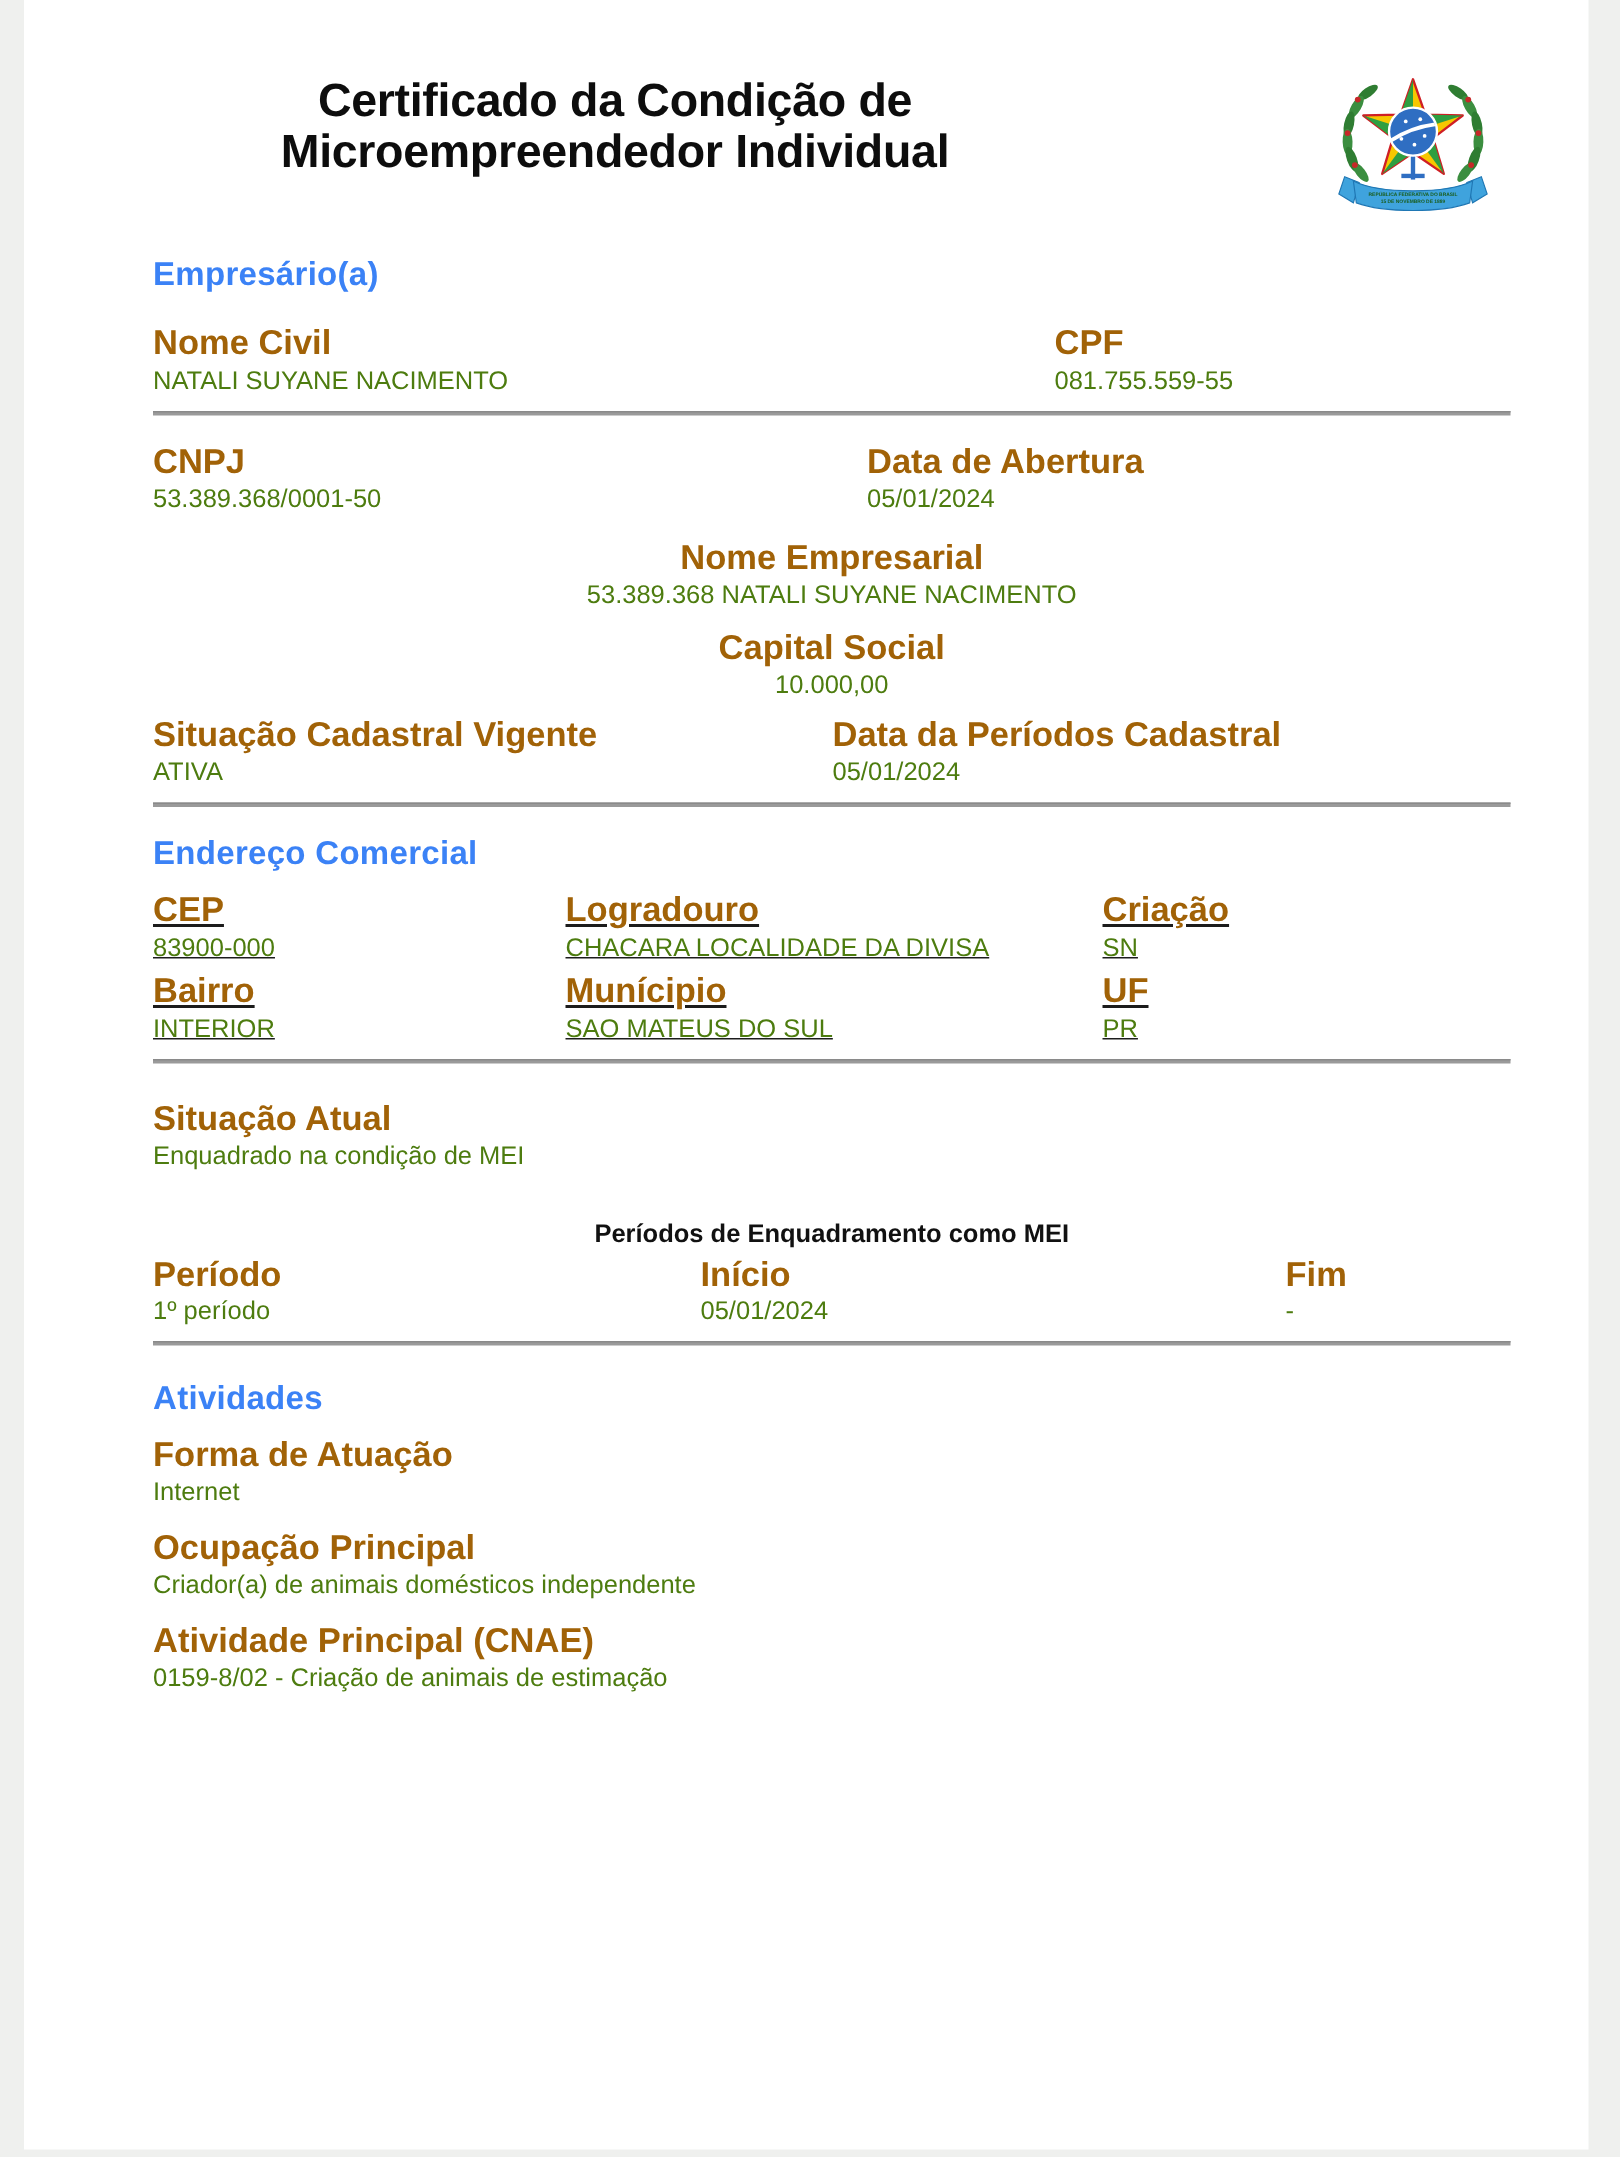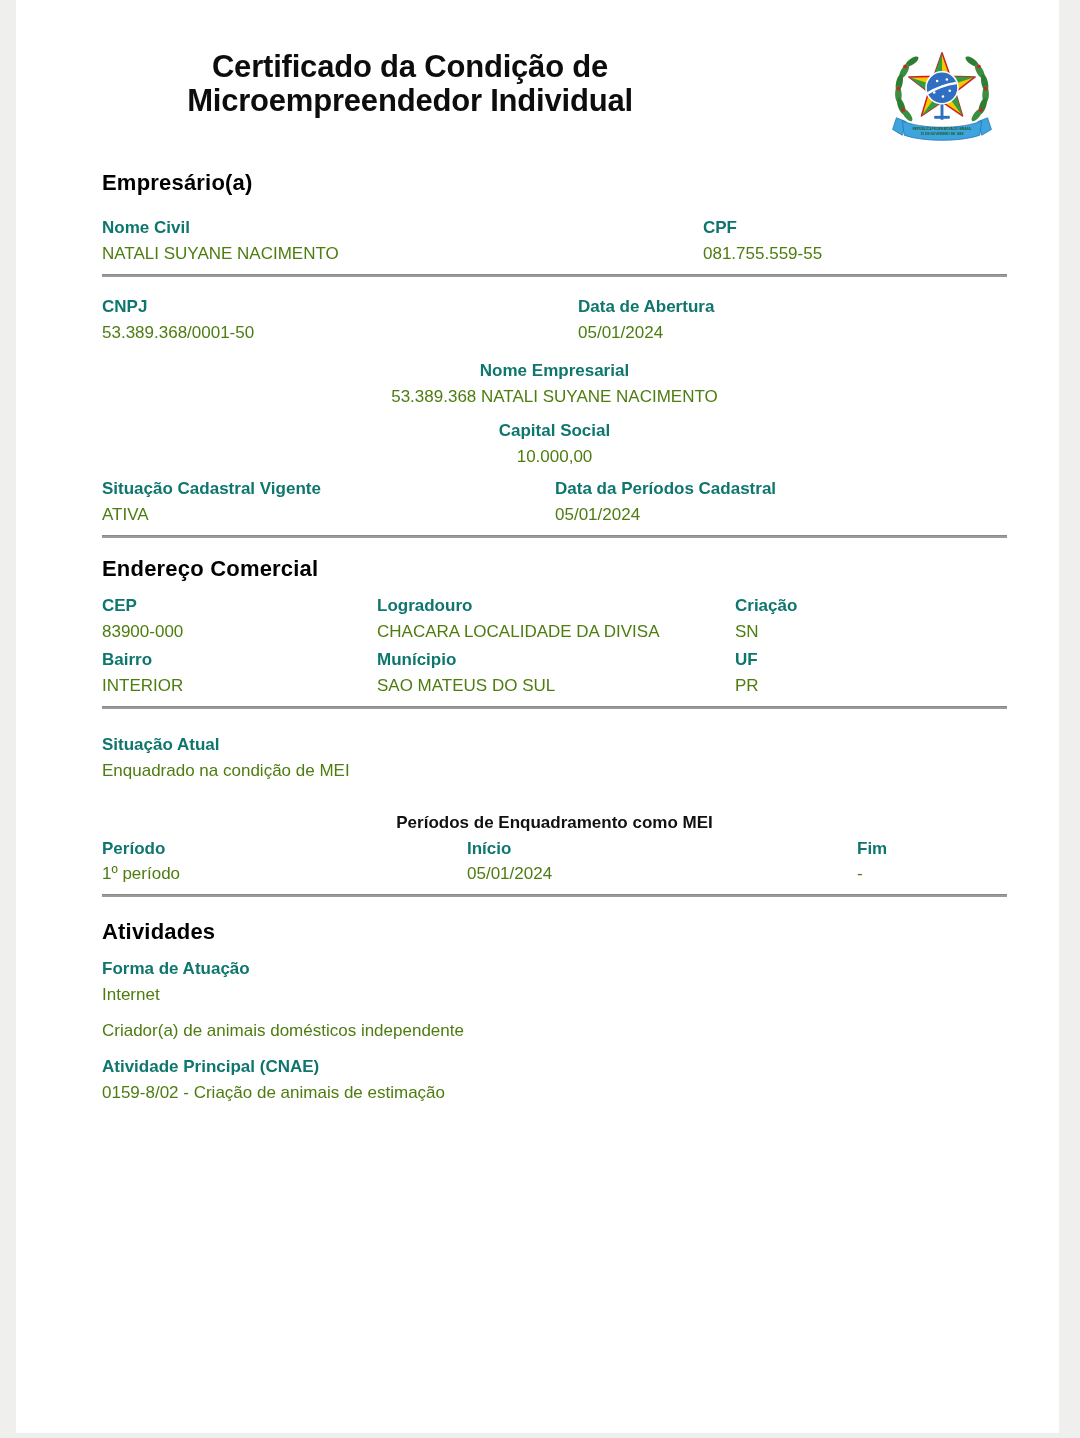--- a/index.html
+++ b/index.html
@@ -38,48 +38,49 @@
     position: absolute;
     top: 44px;
     right: 2px;
     width: 126px;
     height: 102px;
   }
   
   .section-header {
     font-size: 22px;
     font-weight: bold;
-    color: #000000;
+    color: #3b82f6;
     letter-spacing: 0.2px;
   }
   .sec-empresario { margin-top: 40px; }
   .sec-endereco   { margin-top: 18px; }
   .sec-atividades { margin-top: 22px; }
 
-  .field-label { font-size: 17px; font-weight: bold; color: #0f766e; line-height: 20px; }
+  .field-label { font-size: 23px; font-weight: bold; color: #a16207; line-height: 20px; }
   .field-value { font-size: 17px; color: #4d7c0f; line-height: 20px; margin-top: 6px; }
 
   .field-block { margin-top: 14px; text-align: center; }
 
   .row2 { display: grid; margin-top: 22px; }
   .row2.cols-nome { grid-template-columns: 601px 1fr; }
   .row2.cols-cnpj { grid-template-columns: 476px 1fr; margin-top: 20px; }
   .row2.cols-sit  { grid-template-columns: 453px 1fr; margin-top: 12px; }
 
   .divider {
     height: 3px;
     background: #9a9a9a;
     border-top: 1px solid #8a8a8a;
     margin-top: 10px;
   }
 
   .addr-grid {
     display: grid;
     grid-template-columns: 275px 358px 1fr;
     margin-top: 14px;
+    text-decoration: underline;
   }
   .addr-grid.second { margin-top: 8px; }
 
   .sit-atual { margin-top: 26px; }
 
   .periodos { margin-top: 32px; }
   .periodos-title { font-size: 17px; font-weight: bold; color: #111; text-align: center; }
   .per-grid {
     display: grid;
     grid-template-columns: 365px 390px 1fr;
@@ -264,20 +265,21 @@
     <div class="divider"></div>
 
     <div class="section-header sec-atividades">Atividades</div>
 
     <div class="fb fb-first">
       <div class="field-label">Forma de Atuação</div>
       <div class="field-value">Internet</div>
     </div>
 
     <div class="fb">
+      <div class="field-label">Ocupação Principal</div>
       <div class="field-value">Criador(a) de animais domésticos independente</div>
     </div>
 
     <div class="fb">
       <div class="field-label">Atividade Principal (CNAE)</div>
       <div class="field-value">0159-8/02 - Criação de animais de estimação</div>
     </div>
 
   </div>
 </div>

